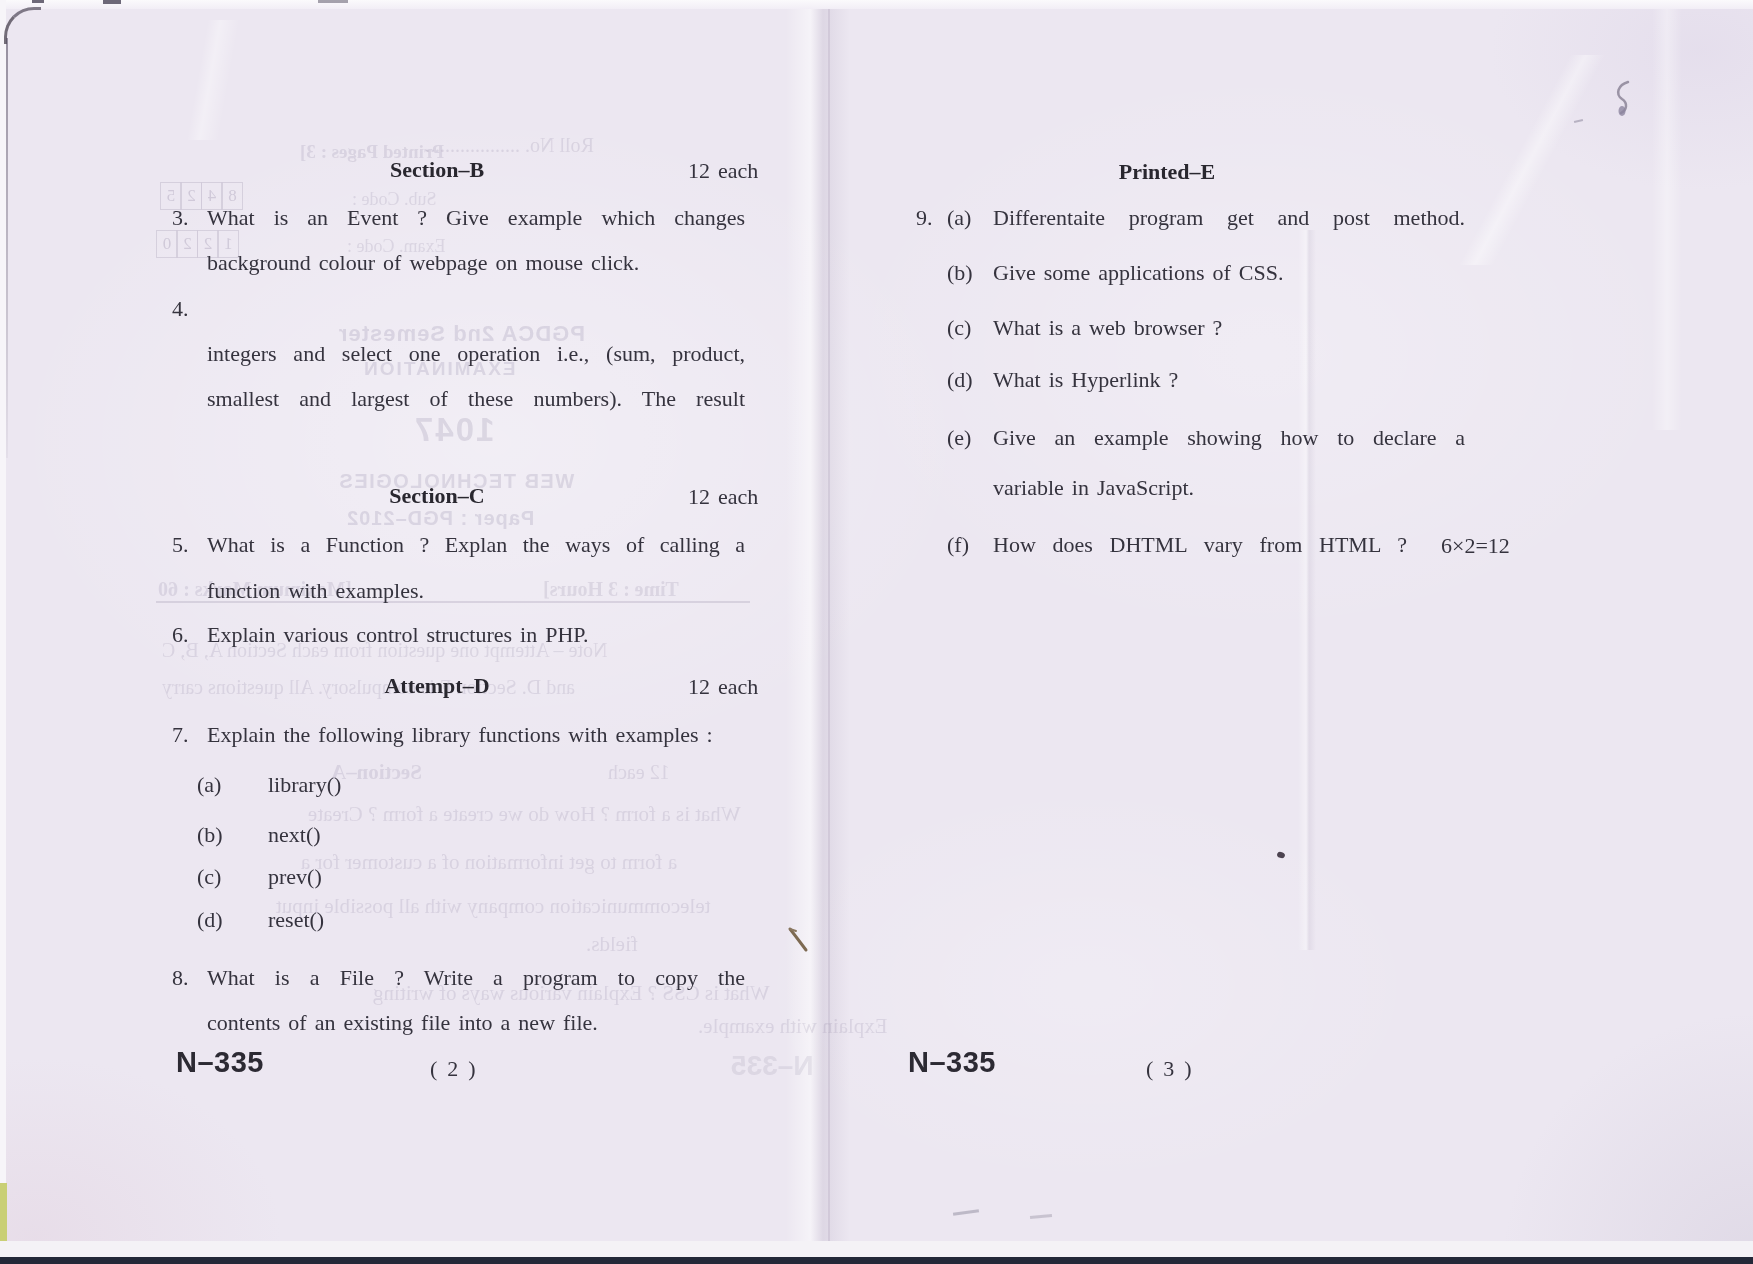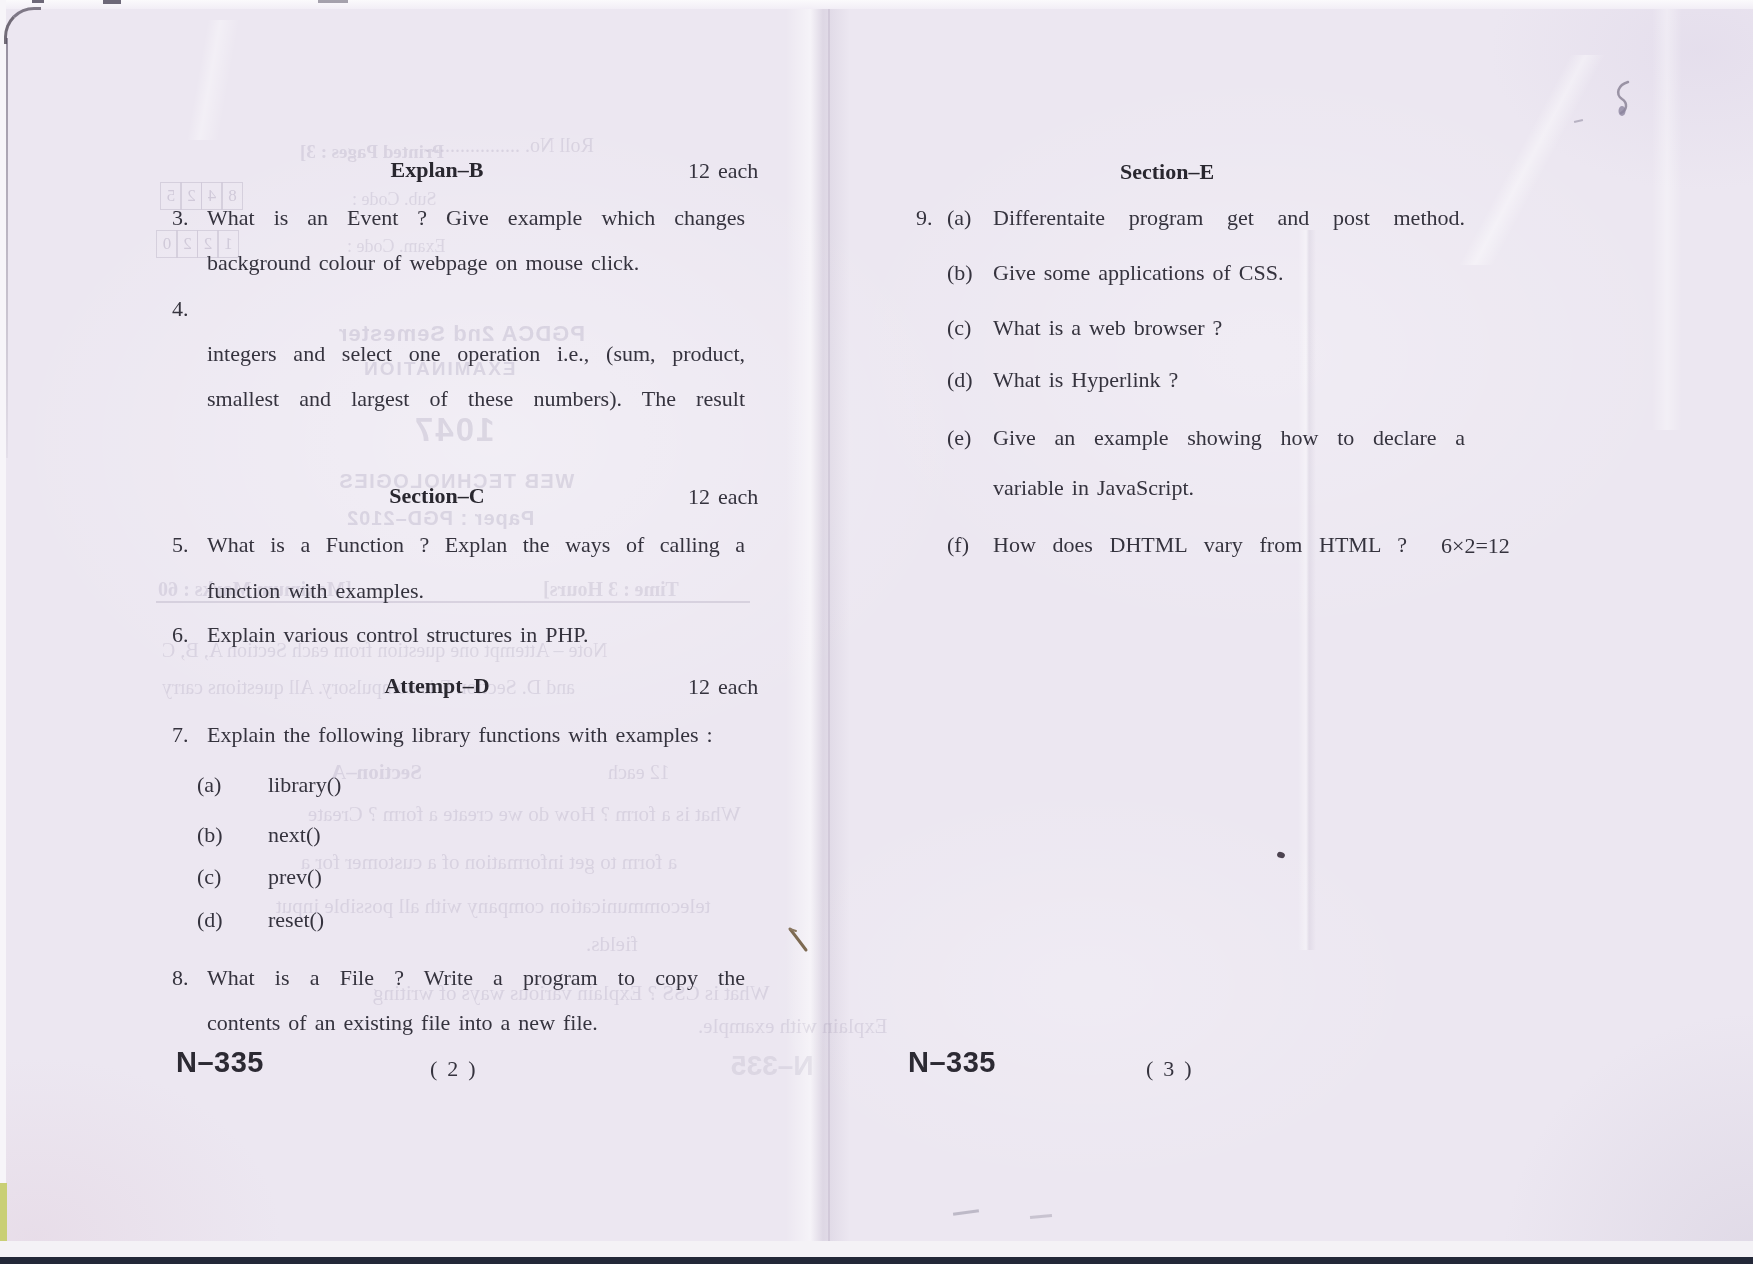--- a/index.html
+++ b/index.html
@@ -110,21 +110,21 @@
     <div class="g" style="left:308px;top:802px;font-size:21px">What is a form ? How do we create a form ? Create</div>
     <div class="g" style="left:301px;top:850px;font-size:21px">a form to get information of a customer for a</div>
     <div class="g" style="left:276px;top:894px;font-size:21px">telecommunication company with all possible input</div>
     <div class="g" style="left:586px;top:932px;font-size:21px">fields.</div>
     <div class="g" style="left:373px;top:981px;font-size:21px">What is CSS ? Explain various ways of writing</div>
     <div class="g" style="left:698px;top:1014px;font-size:21px">Explain with example.</div>
 
     <div class="g sans" style="left:731px;top:1050px;font-size:28px;opacity:.12">N–335</div>
   </div>
 
-  <div class="ln head" style="left:352px;top:155px">Explan–B</div>
+  <div class="ln head" style="left:352px;top:155px">Section–B</div>
   <div class="ln" style="left:688px;top:156px">12 each</div>
 
   <div class="ln" style="left:172px;top:203px">3.</div>
   <div class="ln just" style="left:207px;top:203px;width:538px">What is an Event ? Give example which changes</div>
   <div class="ln" style="left:207px;top:248px">background colour of webpage on mouse click.</div>
 
   <div class="ln" style="left:172px;top:294px">4.</div>
   <div class="ln just" style="left:207px;top:384px;width:538px">smallest and largest of these numbers). The result</div>
   <div class="ln just" style="left:207px;top:339px;width:538px">integers and select one operation i.e., (sum, product,</div>
 
@@ -153,21 +153,21 @@
   <div class="ln" style="left:197px;top:905px">(d)</div>
   <div class="ln" style="left:268px;top:905px">reset()</div>
 
   <div class="ln" style="left:172px;top:963px">8.</div>
   <div class="ln just" style="left:207px;top:963px;width:538px">What is a File ? Write a program to copy the</div>
   <div class="ln" style="left:207px;top:1008px">contents of an existing file into a new file.</div>
 
   <div class="foot" style="left:176px;top:1046px">N–335</div>
   <div class="ln pageno" style="left:430px;top:1054px">( 2 )</div>
 
-  <div class="ln head" style="left:1082px;top:157px">Section–E</div>
+  <div class="ln head" style="left:1082px;top:157px">Printed–E</div>
 
   <div class="ln" style="left:916px;top:203px">9.</div>
 
   <div class="ln" style="left:947px;top:203px">(a)</div>
   <div class="ln just" style="left:993px;top:203px;width:472px">Differentaite program get and post method.</div>
 
   <div class="ln" style="left:947px;top:258px">(b)</div>
   <div class="ln" style="left:993px;top:258px">Give some applications of CSS.</div>
 
   <div class="ln" style="left:947px;top:313px">(c)</div>

